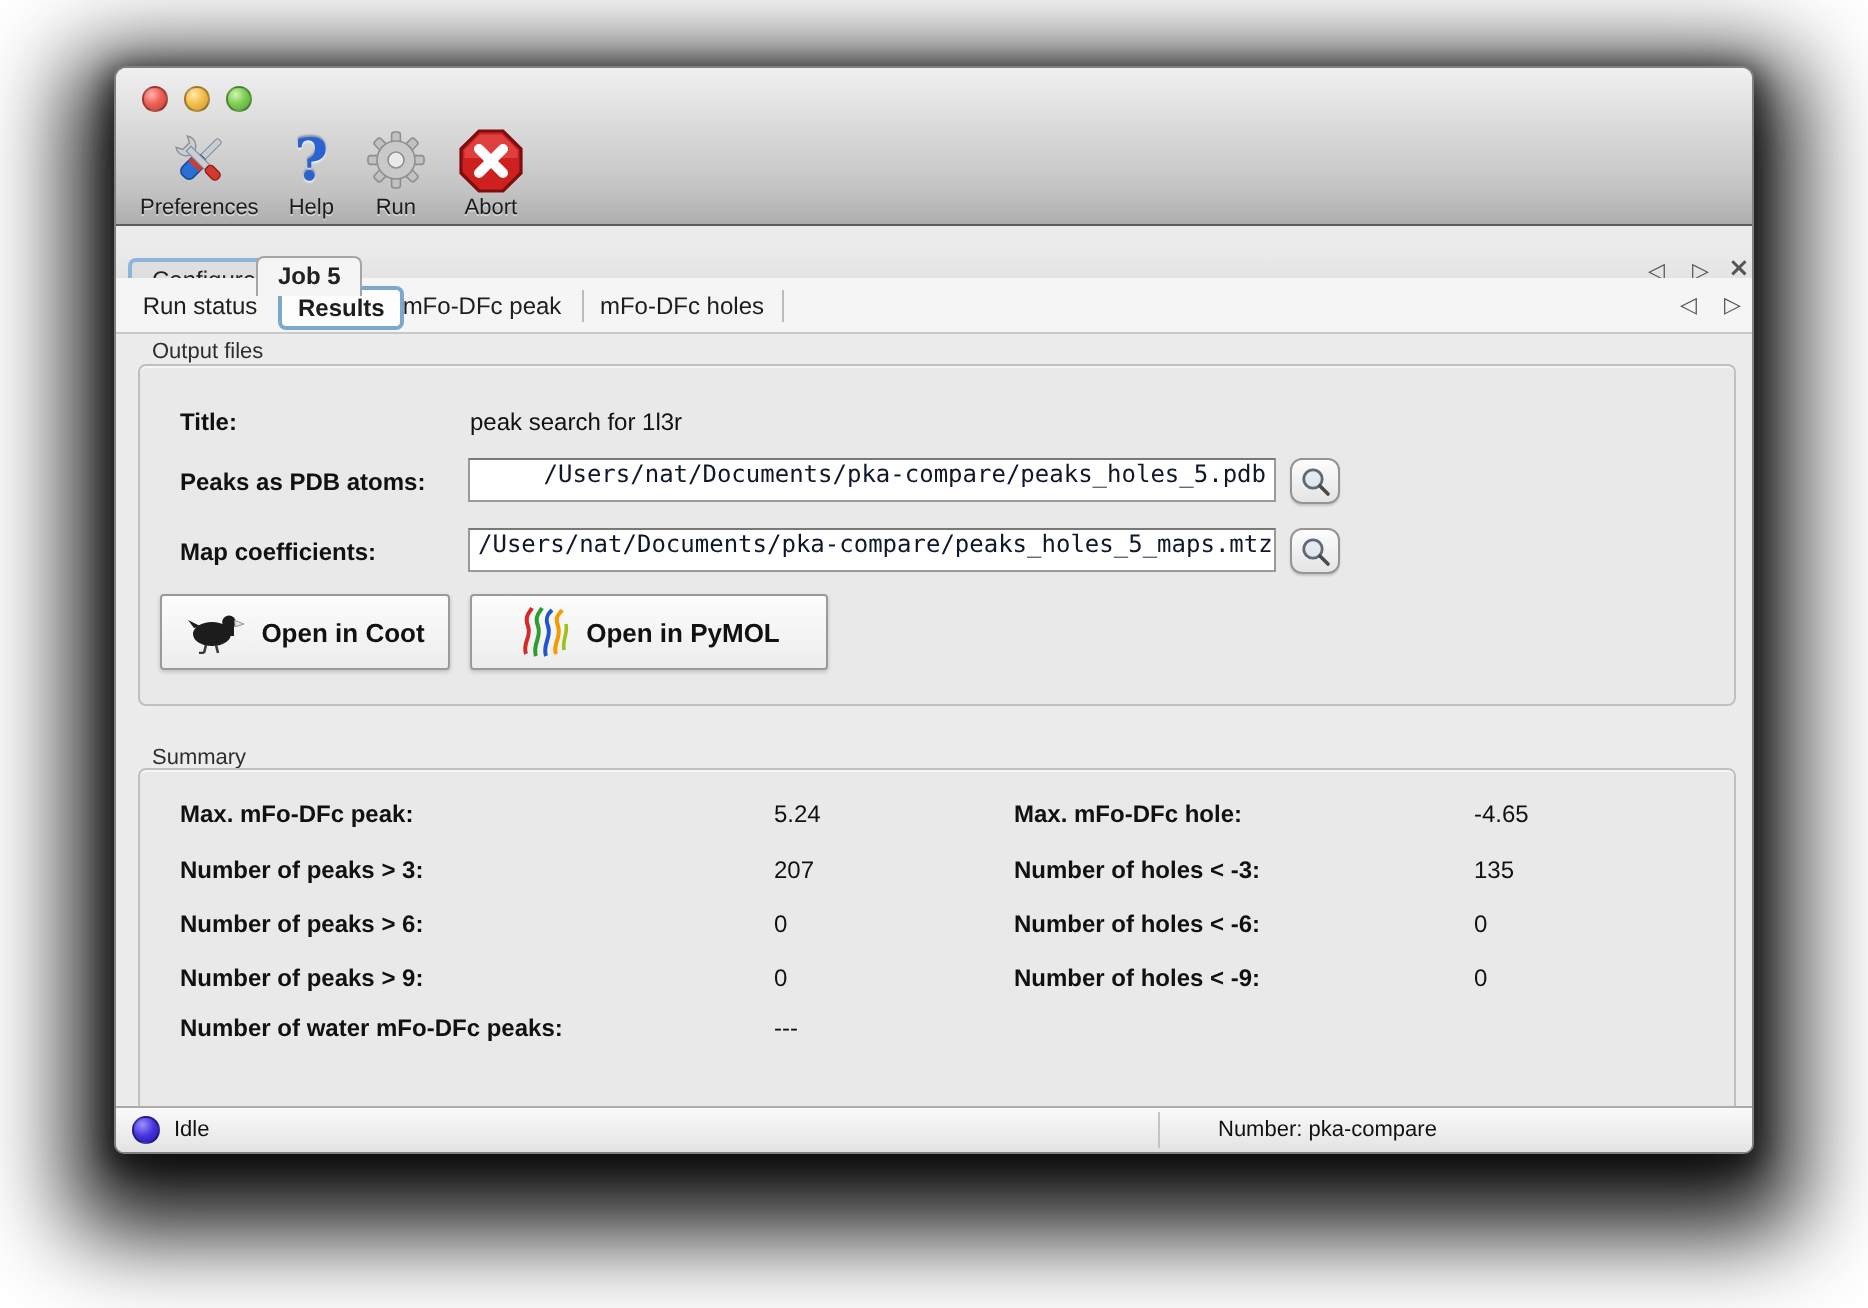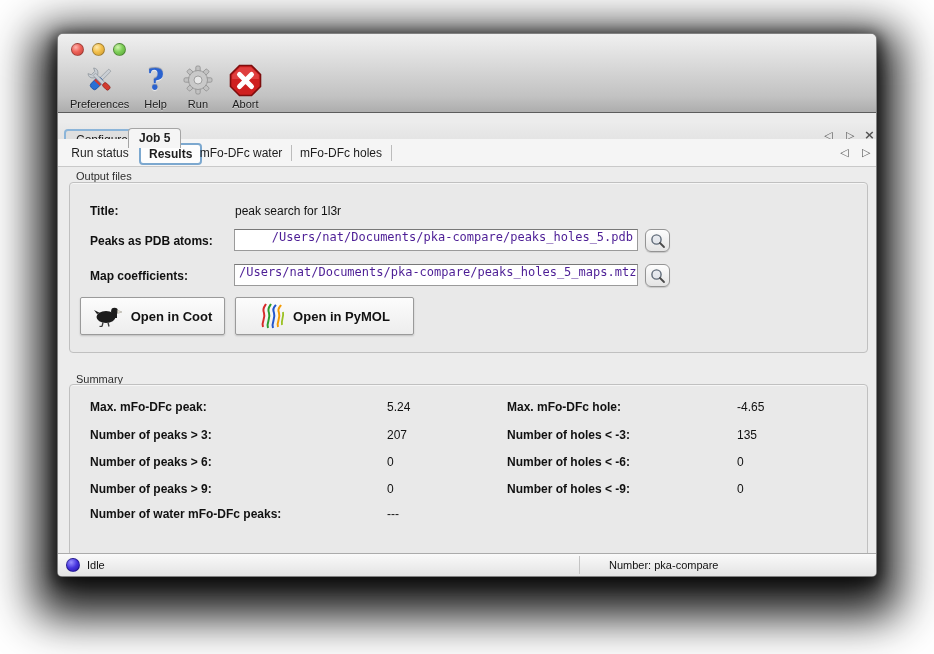--- a/index.html
+++ b/index.html
@@ -84,21 +84,21 @@
   .groupbox{
     position:absolute;left:11px;width:799px;
     background:#e9e9e9;border:1px solid #c0c0c0;border-radius:4px;box-sizing:border-box;
     box-shadow:inset 0 1px 0 rgba(255,255,255,0.6);
   }
   .flabel{position:absolute;font-size:12px;font-weight:bold;color:#111;}
   .fvalue{position:absolute;font-size:12px;color:#111;}
   .textfield{
     position:absolute;width:404px;height:22px;box-sizing:border-box;
     background:#ffffff;border:1px solid #9a9a9a;border-top-color:#787878;
-    font-family:"DejaVu Sans Mono", monospace;font-size:12px;color:#4c1d95;
+    font-family:"DejaVu Sans Mono", monospace;font-size:12px;color:#0f172a;
     padding:0 4px 0 4px;white-space:nowrap;overflow:hidden;
   }
   .magbtn{
     position:absolute;width:25px;height:23px;box-sizing:border-box;
     border:1px solid #949494;border-radius:6px;
     background:linear-gradient(#fdfdfd,#e4e4e4);
     display:flex;align-items:center;justify-content:center;
     box-shadow:0 1px 1px rgba(0,0,0,0.15);
   }
   .openbtn{
@@ -207,21 +207,21 @@
         <span>Job 5</span>
       </div>
       <span class="navctl" style="left:766px;">◁</span>
       <span class="navctl" style="left:788px;">▷</span>
       <span class="navctl x" style="left:806px;">×</span>
     </div>
 
     <div class="subtabrow">
       <span class="subtab" style="left:13px;width:58px;">Run status</span>
       <span class="subtab selected" style="left:81px;">Results</span>
-      <span class="subtab" style="left:140px;width:86px;">mFo-DFc water</span>
+      <span class="subtab" style="left:140px;width:86px;">mFo-DFc peak</span>
       <div class="vsep" style="left:233px;"></div>
       <span class="subtab" style="left:241px;width:84px;">mFo-DFc holes</span>
       <div class="vsep" style="left:333px;"></div>
       <span class="navctl" style="left:782px;top:7px;">◁</span>
       <span class="navctl" style="left:804px;top:7px;">▷</span>
     </div>
 
     <div class="content">
 
       <div class="grouplabel" style="left:18px;top:3px;">Output files</div>

